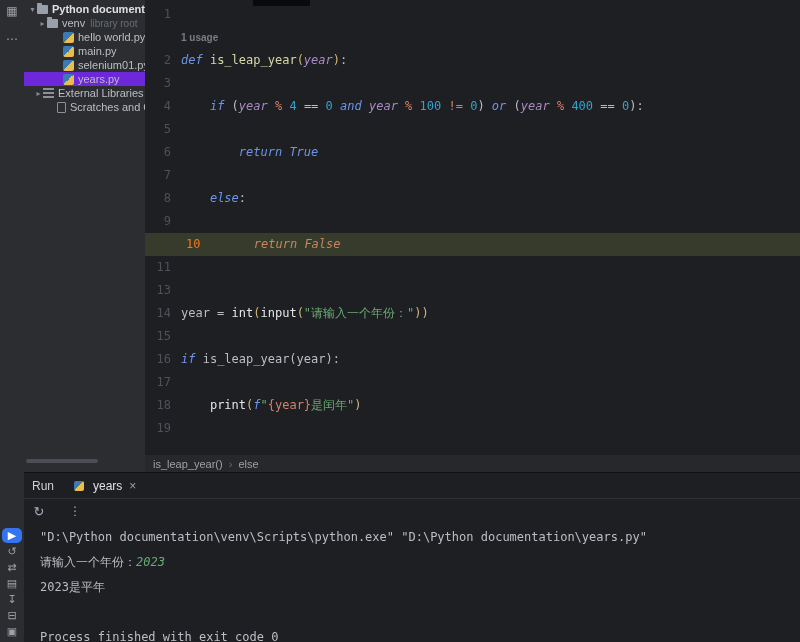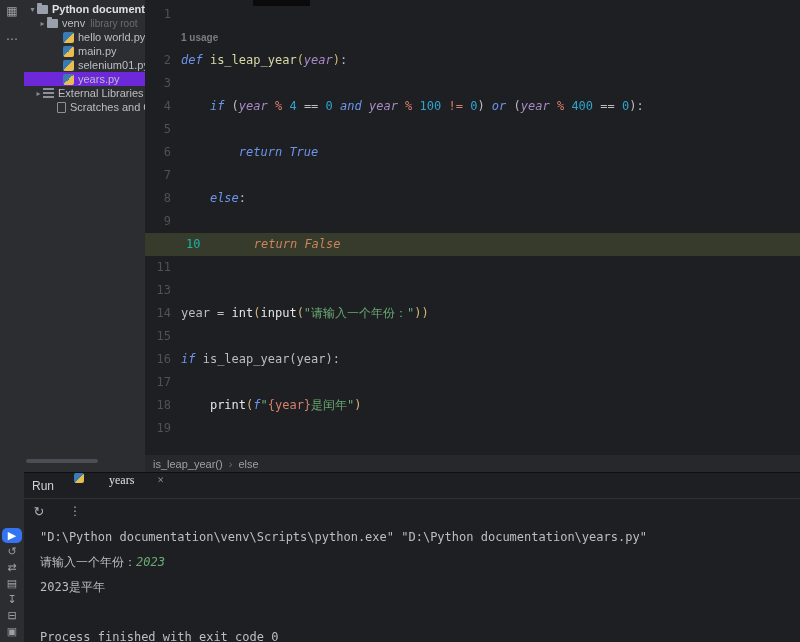--- a/index.html
+++ b/index.html
@@ -43,21 +43,21 @@
            background:#4B4E54;cursor:pointer;}
 
   
   .editor{position:absolute;left:145px;top:0;width:655px;height:455px;background:#1E1F22;
           overflow:hidden;padding-top:3px;cursor:text;}
   .crow{display:flex;height:23px;line-height:23px;white-space:pre;
         font-family:"DejaVu Sans Mono","Liberation Mono",monospace;font-size:12px;}
   .crow.current{background:#373B2C;}
   .gut{width:36px;flex:none;text-align:right;padding-right:10px;box-sizing:border-box;
        color:#4E5157;font-size:12px;cursor:pointer;}
-  .crow.current .gut{color:#14b8a6;padding-left:41px;}
+  .crow.current .gut{color:#f97316;padding-left:41px;}
   .ctext{flex:1;overflow:hidden;}
   .tok{white-space:pre;}
   .d{color:#BCBEC4}.k{color:#6C95EB;font-style:italic}.f{color:#D8D8A8}
   .p{color:#A88BC5;font-style:italic}.n{color:#2FA3CE}.o{color:#D5806B}
   .s{color:#6AAB73}.b{color:#e5e5e5}.br{color:#D5B778}
   .hl{color:#C9855C;font-style:italic}
   .inlay{color:#787C83;font-size:10px;line-height:23px;
          font-family:"Liberation Sans",sans-serif;font-weight:bold;}
   .clipped-box{position:absolute;left:108px;top:0;width:57px;height:6px;background:#0A0A0C;}
 
@@ -66,22 +66,22 @@
                background:#26282B;display:flex;align-items:center;padding-left:8px;
                font-size:11px;color:#9DA0A6;gap:6px;}
   .bc-sep{color:#6A6E75;}
   .bc-item{cursor:pointer;}
 
   
   .run-panel{position:absolute;left:24px;top:472px;width:776px;height:148px;
              background:#1E1F22;border-top:1px solid #0E0F10;box-sizing:border-box;}
   .run-tabs{height:25px;display:flex;align-items:center;border-bottom:1px solid #303236;}
   .run-label{font-size:12px;color:#CED0D6;padding:0 12px 0 8px;}
-  .tab{display:flex;align-items:flex-start;gap:21px;padding:0 8px;height:100%;
-       font-size:12px;color:#DFE1E5;cursor:pointer;font-family:Liberation Serif, serif;}
+  .tab{display:flex;align-items:center;gap:5px;padding:0 8px;height:100%;
+       font-size:12px;color:#DFE1E5;cursor:pointer;}
   .tab-close{color:#9DA0A6;font-size:12px;margin-left:2px;cursor:pointer;}
   .run-toolbar{height:26px;position:relative;}
   .rp-icon{position:absolute;top:3px;width:18px;height:18px;display:flex;align-items:center;
            justify-content:center;color:#A8ADBD;font-size:13px;cursor:pointer;}
   #run-toolbar .rp-icon:nth-child(1){left:6px;}
   #run-toolbar .rp-icon:nth-child(2){left:42px;font-size:12px;}
   .console{padding-left:16px;font-family:"DejaVu Sans Mono","Liberation Mono",monospace;
            font-size:12px;line-height:25px;}
   .cl{white-space:pre;height:25px;}
   .cl-out{color:#BCBEC4;}

